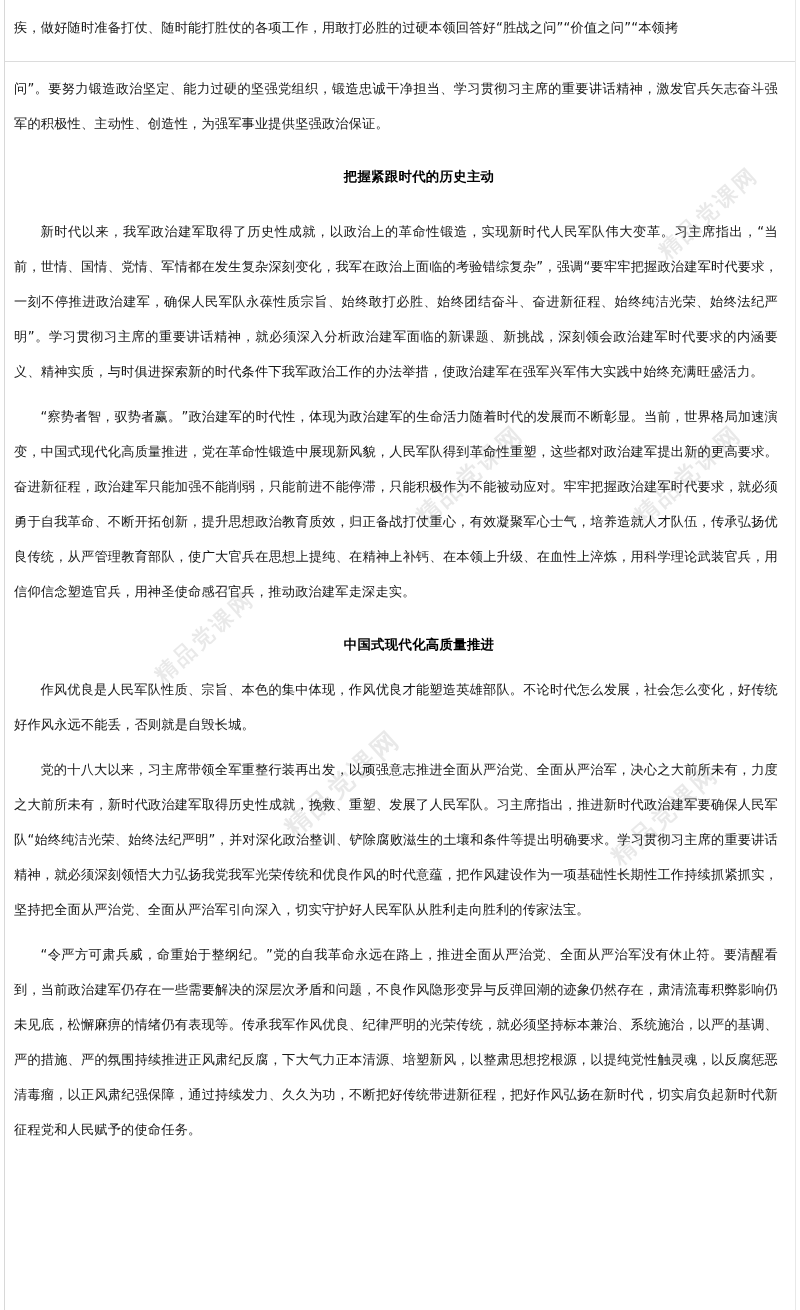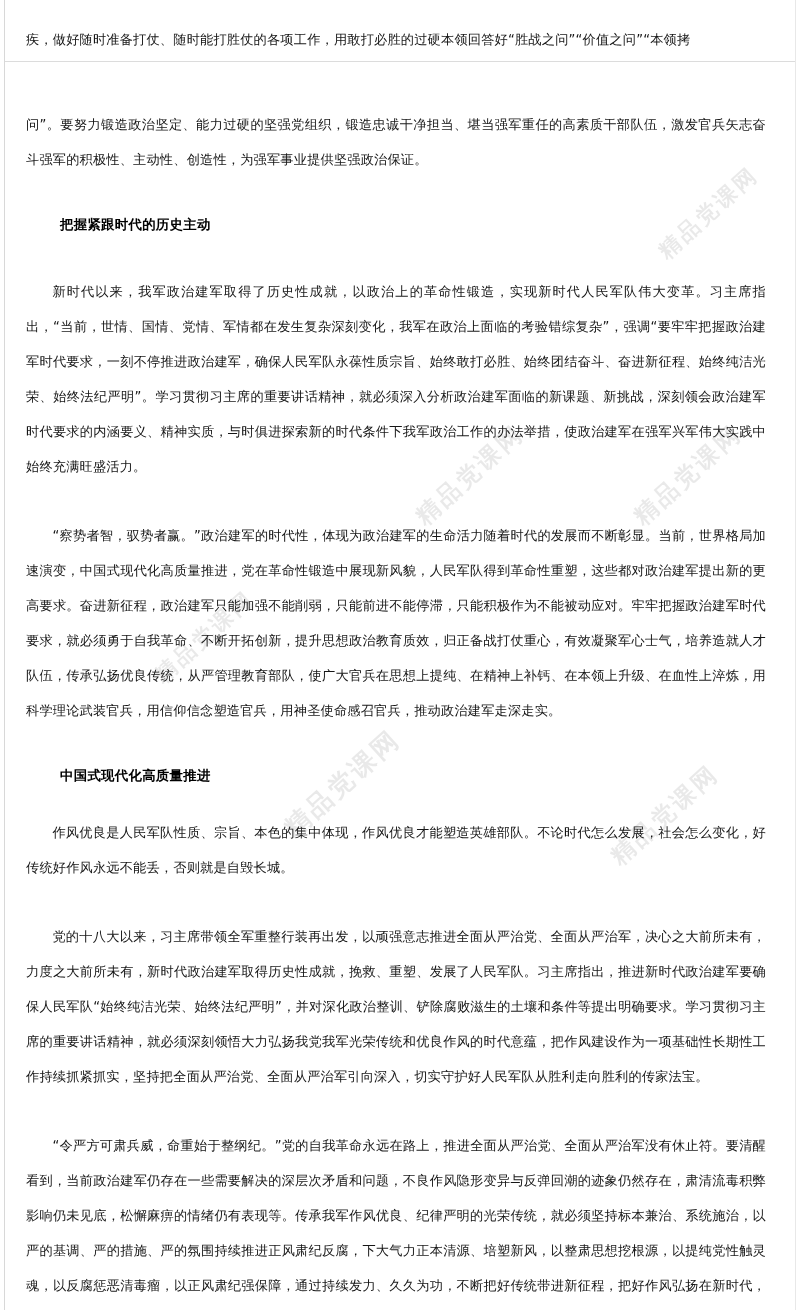--- a/index.html
+++ b/index.html
@@ -76,21 +76,21 @@
     position: absolute;
     left: 0;
     top: 0;
     width: 800px;
     z-index: 5;
     box-sizing: border-box;
     padding: 0 22px 0 14px;
   }
 
   p.para {
-    margin: 12px;
+    margin: 0;
     font-size: 13.2px;
     line-height: 35px;
     text-align: justify;
     text-justify: inter-ideograph;
     text-indent: 2em;
     color: #161616;
     letter-spacing: 0.2px;
   }
 
   p.para.no-indent {
@@ -99,20 +99,21 @@
 
   h2.heading {
     margin: 0;
     font-size: 13.4px;
     font-weight: 700;
     line-height: 35px;
     color: #000000;
     text-indent: 0;
     padding-left: 46px;
     letter-spacing: 0.3px;
+    text-align: center;
   }
 
   .spacer-xs { height: 10px; }
   .spacer-s  { height: 18px; }
   .spacer-m  { height: 26px; }
 
   .frag-top { padding-top: 10px; }
 </style>
 </head>
 <body>
@@ -133,21 +134,21 @@
   </div>
 
   <div class="content">
 
     <div class="frag-top">
       <p class="para no-indent">疾，做好随时准备打仗、随时能打胜仗的各项工作，用敢打必胜的过硬本领回答好“胜战之问”“价值之问”“本领拷</p>
     </div>
 
     <div class="spacer-m"></div>
 
-    <p class="para no-indent">问”。要努力锻造政治坚定、能力过硬的坚强党组织，锻造忠诚干净担当、堪当强军重任的高素质干部队伍，激发官兵矢志奋斗强军的积极性、主动性、创造性，为强军事业提供坚强政治保证。</p>
+    <p class="para no-indent">问”。要努力锻造政治坚定、能力过硬的坚强党组织，锻造忠诚干净担当、学习贯彻习主席的重要讲话精神，激发官兵矢志奋斗强军的积极性、主动性、创造性，为强军事业提供坚强政治保证。</p>
 
     <div class="spacer-s"></div>
 
     <h2 class="heading">把握紧跟时代的历史主动</h2>
 
     <div class="spacer-xs"></div>
 
 
     <div class="spacer-xs"></div>
 

